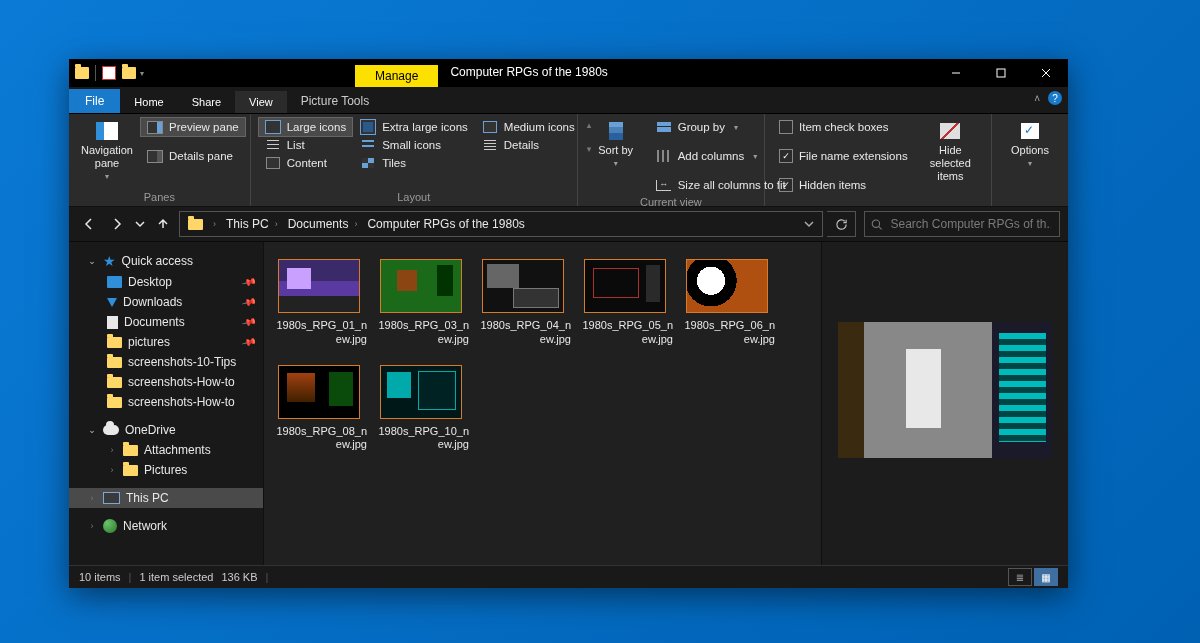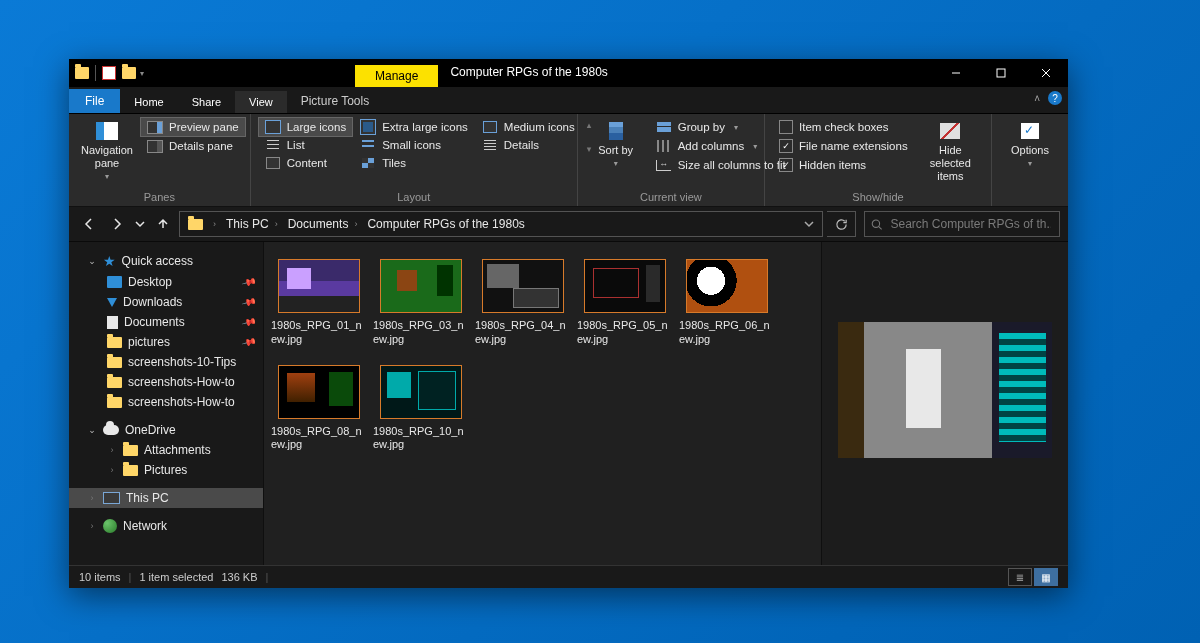--- a/index.html
+++ b/index.html
@@ -25,21 +25,21 @@
 .help-q{width:14px;height:14px;border-radius:50%;background:#1979ca;color:#fff;font-size:10px;display:flex;align-items:center;justify-content:center}
 .ribbon{height:92px;background:#2b2b2b;display:flex;border-bottom:1px solid #111}
 .rgroup{border-right:1px solid #444;display:flex;flex-direction:column;padding:2px 8px 0}
 .rgroup-body{flex:1;display:flex;align-items:flex-start;gap:4px}
 .rgroup-label{text-align:center;font-size:11px;color:#9a9a9a;padding:2px 0 3px}
 .bigbtn{display:flex;flex-direction:column;align-items:center;justify-content:flex-start;padding:4px 6px;min-width:48px;text-align:center;font-size:11px;line-height:1.2;color:#e8e8e8;gap:2px}
 .bigbtn .v{font-size:8px;color:#9a9a9a}
 .ico-box{width:28px;height:22px;display:flex;align-items:center;justify-content:center}
 .nav-ico{width:22px;height:18px;background:#fff;position:relative}
 .nav-ico:before{content:"";position:absolute;left:0;top:0;width:8px;height:18px;background:#2f8fd8}
-.stackbtns{display:flex;flex-direction:column;gap:1px}
+.stackbtns{display:flex;flex-direction:column;gap:11px}
 .smallbtn{display:flex;align-items:center;gap:6px;padding:2px 6px;font-size:11.5px;color:#e8e8e8;white-space:nowrap}
 .smallbtn.active{background:#4a4a4a;outline:1px solid #666}
 .smallbtn .v{font-size:8px;color:#9a9a9a;margin-left:3px}
 .ico16{width:16px;height:14px;display:inline-flex;align-items:center;justify-content:center;flex-shrink:0}
 .layout-grid{display:flex;gap:2px}
 .layout-col{display:flex;flex-direction:column;gap:0}
 .chk{width:12px;height:12px;border:1px solid #888;display:inline-flex;align-items:center;justify-content:center;font-size:9px;color:#fff;flex-shrink:0}
 .chk.on:after{content:"✓"}
 .addrbar{height:34px;background:#191919;display:flex;align-items:center;gap:4px;padding:0 8px;border-bottom:1px solid #0a0a0a}
 .navarrow{width:24px;height:24px;display:flex;align-items:center;justify-content:center;color:#e6e6e6}
@@ -67,21 +67,21 @@
 .ico-cloud{width:16px;height:10px;background:#e8e8e8;border-radius:6px;position:relative}
 .ico-cloud:before{content:"";position:absolute;width:8px;height:8px;background:#e8e8e8;border-radius:50%;top:-4px;left:3px}
 .ico-pc{width:15px;height:10px;background:#3a3a3a;border:1px solid #7aa7d6}
 .ico-net{width:14px;height:14px;border-radius:50%;background:radial-gradient(circle at 30% 30%,#6ac46a,#2a7a2a)}
 .ico-star{color:#2f8fd8;font-size:14px}
 .content{flex:1;background:#202020;overflow:auto;padding:12px 4px;display:flex;flex-wrap:wrap;align-content:flex-start;gap:0}
 .thumb{width:100px;margin:0 0 8px 0;display:flex;flex-direction:column;align-items:center;padding:4px 0;border:1px solid transparent}
 .thumb.sel{background:#3d3d3d;border:1px solid #5f5f5f}
 .thumb-img{width:80px;height:52px;background:#000;position:relative;overflow:hidden;border:1px solid #d77a2a}
 .thumb.sel .thumb-img{border-color:#fff}
-.thumb-label{font-size:11px;color:#e8e8e8;text-align:left;line-height:1.25;margin-top:6px;word-break:break-all;padding:0 2px}
+.thumb-label{font-size:11px;color:#e8e8e8;text-align:right;line-height:1.25;margin-top:6px;word-break:break-all;padding:0 2px}
 .preview{width:230px;background:#1c1c1c;border-left:1px solid #0f0f0f;display:flex;align-items:flex-start;justify-content:center;padding:80px 8px 8px}
 .preview-img{width:214px;height:136px;background:#000;position:relative;overflow:hidden}
 .status{height:22px;background:#191919;border-top:1px solid #333;display:flex;align-items:center;padding:0 10px;font-size:11px;color:#ccc;gap:8px}
 .status .sep{color:#555}
 .status-icons{margin-left:auto;display:flex;gap:2px}
 .sico{width:22px;height:16px;border:1px solid #555;display:flex;align-items:center;justify-content:center;font-size:10px;color:#aaa}
 .sico.active{background:#3e6fa0;border-color:#3e6fa0;color:#fff}
 
 .game{position:absolute;inset:0}
 .g1{background:linear-gradient(#3a2a6a 40%,#5a3aa0 40% 70%,#222 70%)}
@@ -325,21 +325,20 @@
               <span>Hidden items</span>
             </div>
         </div>
         <div class="bigbtn">
           <div class="ico-box">
               <span class="ri-hide"></span>
             </div>
           <span>Hide selected items</span>
         </div>
       </div>
-      <div class="rgroup-label">Show/hide</div>
     </div>
 
     <div class="rgroup" style="border-right:none">
       <div class="rgroup-body">
         <div class="bigbtn">
           <div class="ico-box">
               <span class="ri-opt"></span>
             </div>
           <span>Options</span>
             <span class="v">▾</span>

